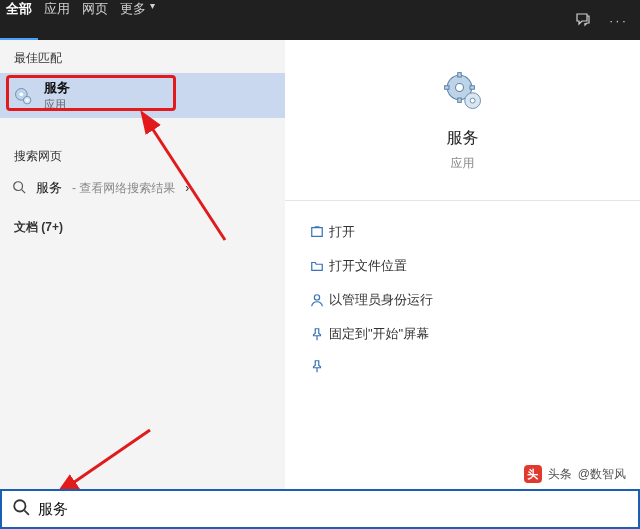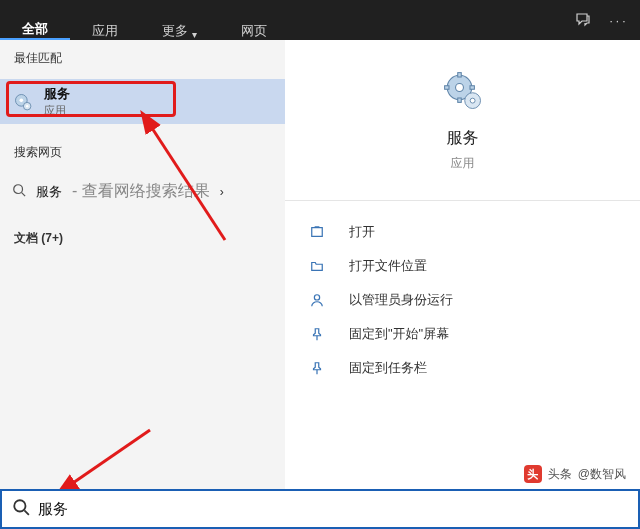--- a/index.html
+++ b/index.html
@@ -9,23 +9,23 @@
   .tabbar {
     height: 40px;
     background: #202020;
     color: #fff;
     display: flex;
     align-items: stretch;
     font-size: 13px;
     position: relative;
   }
   .tabbar .tab {
-    padding: 0 22px;
-    display: flex;
-    align-items: flex-end;
+    padding: 0 6px;
+    display: flex;
+    align-items: flex-start;
     cursor: pointer;
     color: #d0d0d0;
   }
   .tabbar .tab.active {
     color: #fff;
     border-bottom: 2px solid #4aa0ff;
     font-weight: 600;
   }
   .tabbar .tab .chev { margin-left: 4px; font-size: 10px; }
   .tabbar .spacer { flex: 1; }
@@ -36,21 +36,20 @@
     display: flex;
     height: 449px;
   }
   .left-pane {
     width: 285px;
     background: #f4f4f4;
     display: flex;
     flex-direction: column;
     font-size: 12px;
     color: #333;
-    gap: 6px;
   }
   .section-header {
     padding: 10px 14px 6px 14px;
     font-size: 12px;
     color: #333;
   }
   .result-item {
     display: flex;
     align-items: center;
     padding: 6px 12px;
@@ -67,21 +66,21 @@
     border-radius: 4px;
     top: 2px; left: 6px; width: 170px; height: 36px;
     pointer-events: none;
   }
   .result-item .icon-slot { width: 22px; display: flex; justify-content: center; }
   .result-item .text-col { display: flex; flex-direction: column; }
   .result-item .title { font-size: 13px; font-weight: 600; color: #111; }
   .result-item .subtitle { font-size: 11px; color: #666; }
   .web-result { padding: 8px 12px; display: flex; align-items: center; gap: 10px; cursor: pointer; }
   .web-result .term { font-size: 13px; color: #111; }
-  .web-result .hint { font-size: 16px; color: #888; }
+  .web-result .hint { font-size: 12px; color: #888; }
 
   
   .right-pane {
     flex: 1;
     background: #fff;
     padding-top: 30px;
     display: flex;
     flex-direction: column;
     align-items: stretch;
   }
@@ -93,21 +92,21 @@
     padding-bottom: 20px;
   }
   .big-icon { width: 42px; height: 42px; }
   .detail-title { font-size: 16px; color: #222; margin-top: 10px; }
   .detail-sub { font-size: 12px; color: #888; }
   .sep { height: 1px; background: #e5e5e5; margin: 8px 0; width: 100%; }
   .actions { padding: 6px 20px; }
   .action-row {
     display: flex;
     align-items: center;
-    gap: 24px;
+    gap: 4px;
     padding: 8px 4px;
     font-size: 13px;
     color: #333;
     cursor: pointer;
   }
   .action-row .ai { width: 16px; display:flex; justify-content:center; color:#3a74b5; }
 
   
   .arrow-layer {
     position: absolute;
@@ -158,26 +157,26 @@
 <body>
 
 <div class="tabbar">
   <div class="tab active">
       <span>全部</span>
     </div>
   <div class="tab">
       <span>应用</span>
     </div>
   <div class="tab">
+      <span>网页</span>
+    </div>
+  <div class="tab">
     <span>更多</span>
     <span class="chev">▾</span>
   </div>
-  <div class="tab">
-      <span>网页</span>
-    </div>
   <div class="spacer"></div>
   <div class="right-icons">
     <span>
       <svg width="16" height="16" viewBox="0 0 16 16" fill="none" stroke="currentColor" stroke-width="1.2">
         <path d="M2 3h10v7H7l-3 3v-3H2z"></path>
           <path d="M12 5h2v7h-2l-2 2v-2"></path>
       </svg>
     </span>
     <span style="letter-spacing:2px;">···</span>
   </div>
@@ -196,21 +195,21 @@
           <circle cx="17" cy="17" r="4.5" fill="#d9e6f2" stroke="#5f84a8" stroke-width="1"></circle>
           <circle cx="17" cy="17" r="1.4" fill="#fff"></circle>
         </svg>
       </div>
       <div class="text-col">
         <span class="title">服务</span>
         <span class="subtitle">应用</span>
       </div>
     </div>
 
-    <div class="section-header" style="padding-top:14px;">搜索网页</div>
+    <div class="section-header" style="padding-top:30px;">搜索网页</div>
 
     <div class="web-result">
       <span>
         <svg width="14" height="14" viewBox="0 0 16 16" fill="none" stroke="#555" stroke-width="1.4">
           <circle cx="7" cy="7" r="5"></circle>
             <line x1="11" y1="11" x2="15" y2="15"></line>
         </svg>
       </span>
       <span class="term">服务</span>
       <span class="hint">- 查看网络搜索结果</span>
@@ -280,21 +279,20 @@
         </span>
         <span>固定到"开始"屏幕</span>
       </div>
       <div class="action-row">
         <span class="ai">
           <svg width="14" height="14" viewBox="0 0 16 16" fill="none" stroke="currentColor" stroke-width="1.4">
               <path d="M6 2h4v5l2 2v1H4v-1l2-2z"></path>
               <line x1="8" y1="10" x2="8" y2="15"></line>
             </svg>
         </span>
-        <span>固定到任务栏</span>
       </div>
     </div>
   </div>
 
   <svg class="arrow-layer">
     <defs>
       <marker id="ah" markerWidth="10" markerHeight="10" refX="2" refY="3" orient="auto">
         <path d="M0,0 L0,6 L8,3 z" fill="#e11b1b"></path>
       </marker>
     </defs>

